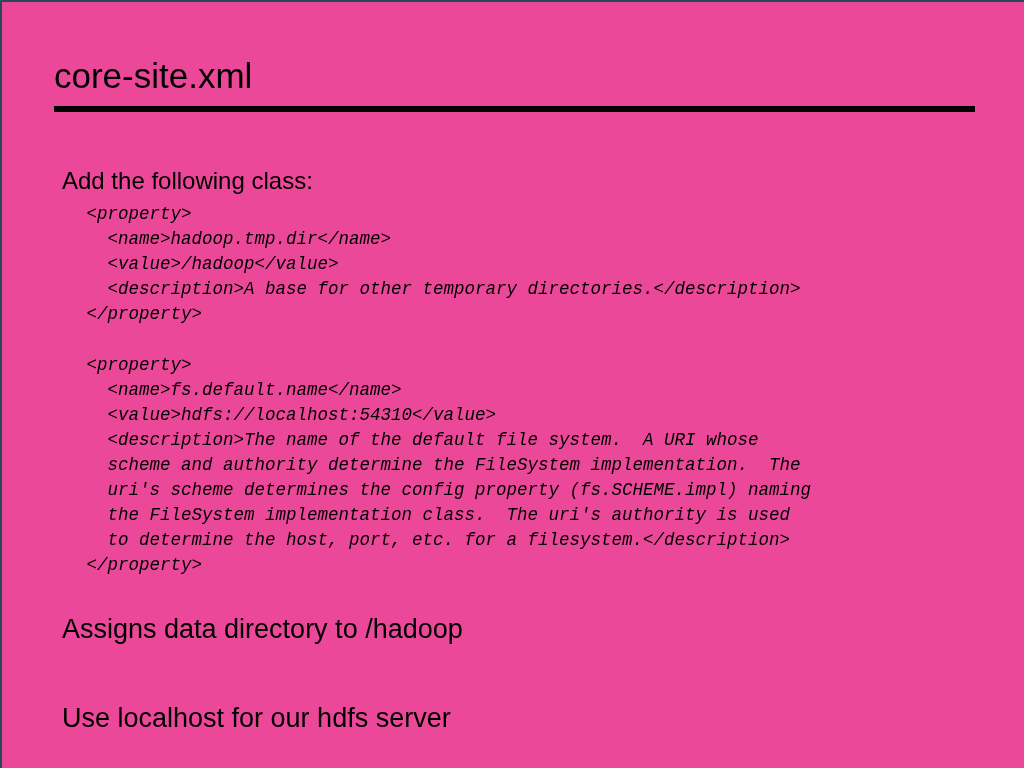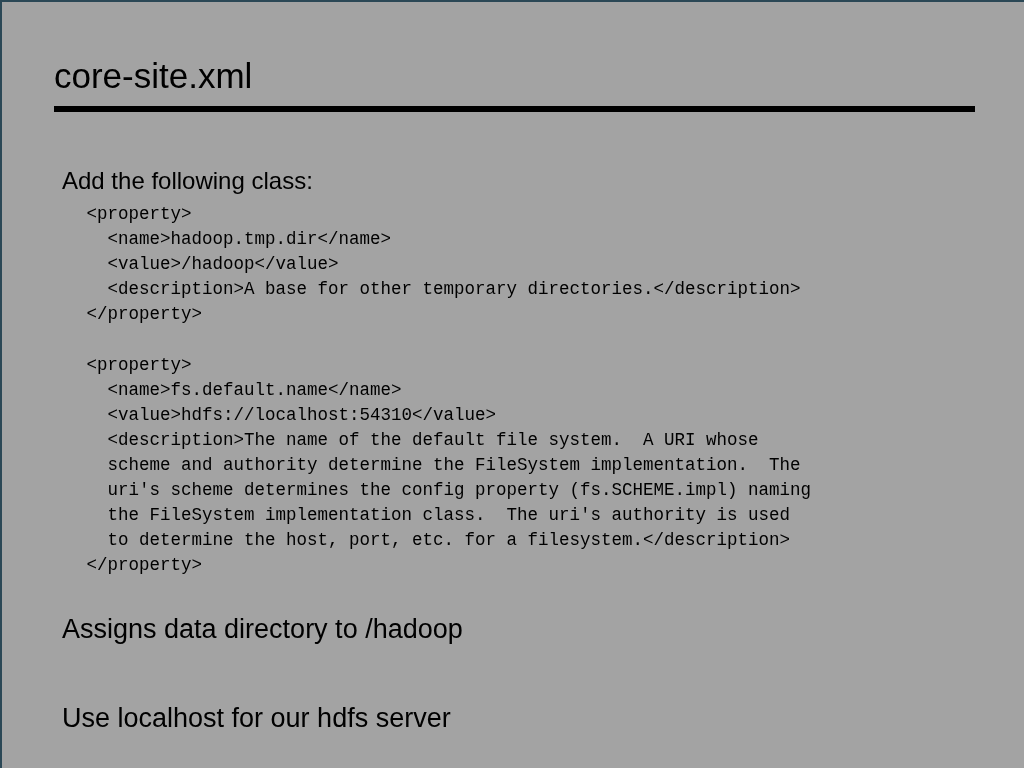--- a/index.html
+++ b/index.html
@@ -6,21 +6,21 @@
   html, body {
     margin: 0;
     padding: 0;
     background: #ffffff;
   }
 
   .slide {
     position: relative;
     width: 1024px;
     height: 768px;
-    background: #a3a3a3;
+    background: #ec4899;
     overflow: hidden;
     box-sizing: border-box;
     border-top: 2px solid #2b4856;
     border-left: 2px solid #2b4856;
     font-family: "Liberation Sans", sans-serif;
     color: #000000;
     padding-left: 8px;
   }
 
   
@@ -67,20 +67,21 @@
 
   .code-block {
     font-family: "Liberation Mono", "DejaVu Sans Mono", monospace;
     font-size: 17.5px;
     line-height: 25.1px;
     color: #000000;
     margin: 0;
     padding: 0 0 0 14px;
     white-space: pre;
     tab-size: 4;
+    font-style: italic;
   }
 
   .code-line {
     white-space: pre;
     min-height: 25.1px;
   }
 
   .code-line.blank {
     height: 25.1px;
   }

